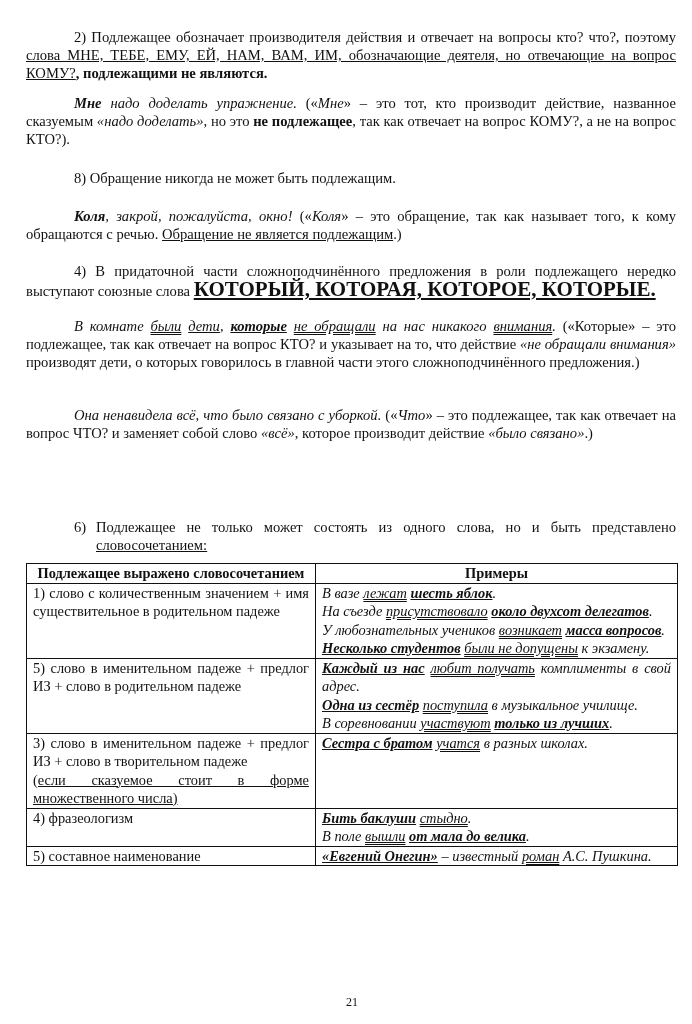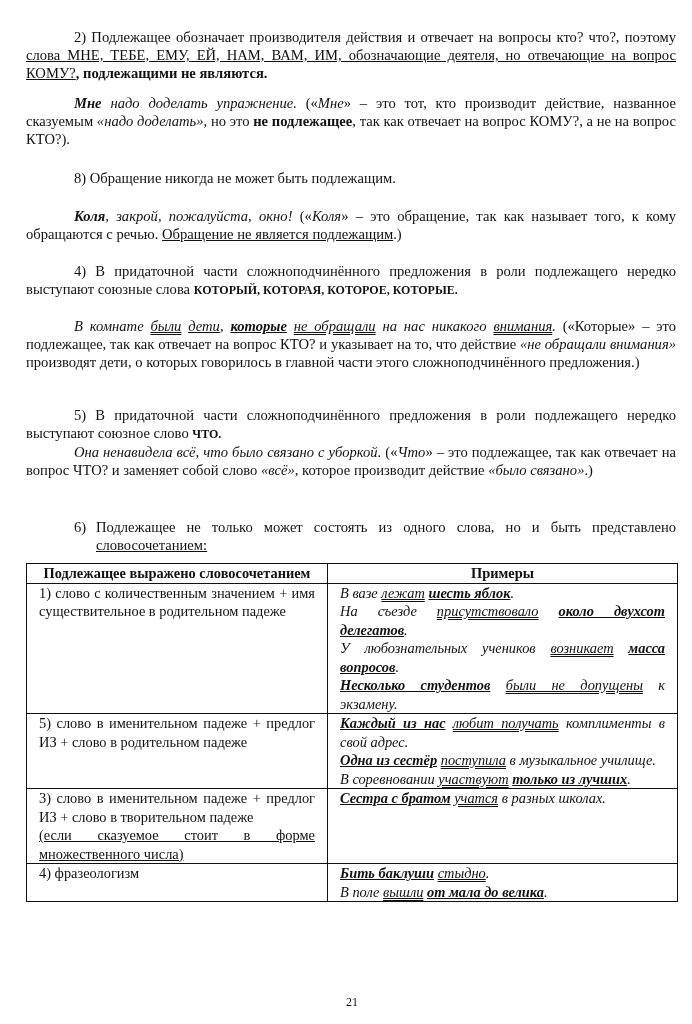--- a/index.html
+++ b/index.html
@@ -19,26 +19,26 @@
   #p2 { position: absolute; top: 28px; }
   #p2ex { position: absolute; top: 94px; }
   #p3 { position: absolute; top: 169px; }
   #p3ex { position: absolute; top: 207px; }
   #p4 { position: absolute; top: 262px; }
   #p4ex { position: absolute; top: 317px; }
   #p5 { position: absolute; top: 406px; }
   #p6 { position: absolute; top: 518px; padding-left: 48px; }
   #p6 .num { position: absolute; left: 48px; }
   #p6 .txt { display: block; padding-left: 22px; }
-  .big { font-size: 12px; }
+  .big { font-size: 21px; text-decoration: underline; }
   table {
     position: absolute; top: 563px; left: 0; width: 652px;
     border-collapse: collapse; font-size: 14.4px; line-height: 18.5px;
   }
-  td, th { border: 1px solid #111; vertical-align: top; padding: 0 12px; }
+  td, th { border: 1px solid #111; vertical-align: top; padding: 0 6px; }
   th { font-weight: bold; text-align: center; }
   td.l { width: 276px; text-align: justify; }
   td.r { text-align: justify; font-style: italic; }
   .pagenum { position: absolute; top: 993px; left: 0; width: 652px; text-align: center; font-size: 12px; }
 </style>
 </head>
 <body>
 
 <div class="page">
 
@@ -48,21 +48,20 @@
 
   <p id="p3" class="indent">8) Обращение никогда не может быть подлежащим.</p>
 
   <p id="p3ex" class="indent"><b class="i">Коля</b><i>, закрой, пожалуйста, окно!</i><span> («</span><i>Коля</i><span>» – это обращение, так как называет того, к кому обращаются с речью. </span><span class="u">Обращение не является подлежащим</span><span>.)</span></p>
 
   <p id="p4" class="indent"><span>4) В придаточной части сложноподчинённого предложения в роли подлежащего нередко выступают союзные слова </span><b class="big">КОТОРЫЙ, КОТОРАЯ, КОТОРОЕ, КОТОРЫЕ.</b></p>
 
   <p id="p4ex" class="indent"><i>В комнате </i><i class="ud">были</i><i> </i><i class="u">дети</i><i>, </i><b class="i u">которые</b><i> </i><i class="ud">не обращали</i><i> на нас никакого </i><i class="ud">внимания</i><i>. </i><span>(«Которые» – это подлежащее, так как отвечает на вопрос КТО? и указывает на то, что действие </span><i>«не обращали внимания»</i><span> производят дети, о которых говорилось в главной части этого сложноподчинённого предложения.)</span></p>
 
   <div id="p5">
-    <p class="indent"><span>5) В придаточной части сложноподчинённого предложения в роли подлежащего нередко выступают союзное слово </span><b class="big">ЧТО.</b></p>
     <p class="indent"><i>Она ненавидела всё, что было связано с уборкой.</i><span> («</span><i>Что</i><span>» – это подлежащее, так как отвечает на вопрос ЧТО? и заменяет собой слово </span><i>«всё»</i><span>, которое производит действие </span><i>«было связано»</i><span>.)</span></p>
   </div>
 
   <p id="p6">
       <span class="num">6)</span>
       <span class="txt"><span>Подлежащее не только может состоять из одного слова, но и быть представлено </span><span class="u">словосочетанием:</span></span>
     </p>
 
   <table>
     <thead>
@@ -104,17 +103,25 @@
         </tr>
         <tr>
           <td class="l">
             <div>4) фразеологизм</div>
           </td>
           <td class="r">
             <div><span></span><span class="b u">Бить баклуши</span><span> </span><span class="ud">стыдно</span><span>.</span></div>
             <div><span>В поле </span><span class="ud">вышли</span><span> </span><span class="b u">от мала до велика</span><span>.</span></div>
           </td>
         </tr>
+        <tr>
+          <td class="l">
+            <div>5) составное наименование</div>
+          </td>
+          <td class="r">
+            <div><span></span><span class="b u">«Евгений Онегин»</span><span> – известный </span><span class="ud">роман</span><span> А.С. Пушкина.</span></div>
+          </td>
+        </tr>
       </tbody>
   </table>
 
   <div class="pagenum">21</div>
 </div>
 
 </body></html>

